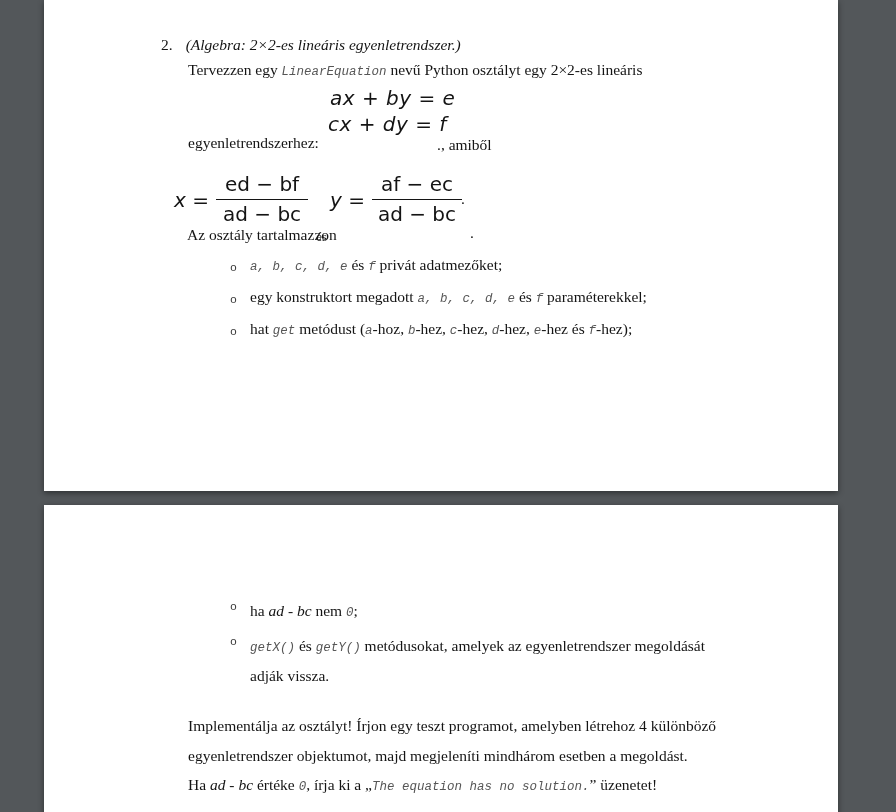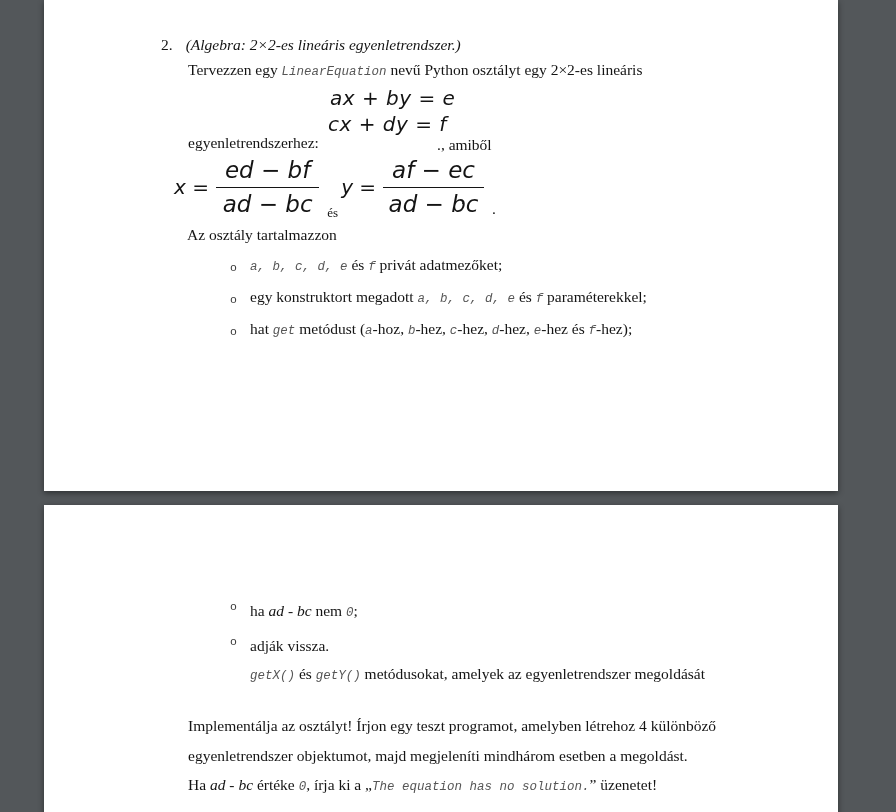--- a/index.html
+++ b/index.html
@@ -51,22 +51,22 @@
   .eq2after { left: 393px; top: 50px; text-align: right; }
 
   .fracblock {
     left: 130px; top: 156px;
     display: flex; align-items: center;
     font-family: "DejaVu Sans", sans-serif;
   }
   .mathlhs { font-style: italic; font-size: 20px; white-space: nowrap; }
   .frac {
     display: inline-flex; flex-direction: column; align-items: center;
-    font-style: italic; font-size: 23px; line-height: 1.25;
-    margin: 0 7px;
+    font-size: 20px; line-height: 1.25;
+    margin: 16px 7px;
   }
   .frac .num { padding: 0 9px 2px; border-bottom: 1.5px solid #141414; white-space: nowrap; }
   .frac .den { padding-top: 2px; white-space: nowrap; text-align: right; }
   .connector {
     font-family: "Liberation Serif", serif; font-style: normal;
     font-size: 13px; align-self: flex-end; margin: 0 3px -2px 1px;
   }
   .fracperiod {
     font-family: "Liberation Serif", serif; font-style: normal;
     font-size: 15.5px; align-self: flex-end; margin: 0 0 1px 1px;
@@ -155,22 +155,22 @@
     <ul class="bullets bullets2">
       <li>
         <span class="marker">o</span>
         <span>
           <div class="bline"><span class="rm">ha </span><span class="rm it">ad</span><span class="rm"> - </span><span class="rm it">bc</span><span class="rm"> nem </span><span class="mono">0</span><span class="rm">;</span></div>
         </span>
       </li>
       <li>
         <span class="marker">o</span>
         <span>
+          <div class="bline"><span class="mono">getX()</span><span class="rm"> és </span><span class="mono">getY()</span><span class="rm"> metódusokat, amelyek az egyenletrendszer megoldását</span></div>
           <div class="bline">adják vissza.</div>
-          <div class="bline"><span class="mono">getX()</span><span class="rm"> és </span><span class="mono">getY()</span><span class="rm"> metódusokat, amelyek az egyenletrendszer megoldását</span></div>
         </span>
       </li>
     </ul>
 
     <div class="abs para3">
       <div class="pline">Implementálja az osztályt! Írjon egy teszt programot, amelyben létrehoz 4 különböző</div>
       <div class="pline">egyenletrendszer objektumot, majd megjeleníti mindhárom esetben a megoldást.</div>
       <div class="pline"><span class="rm">Ha </span><span class="rm it">ad</span><span class="rm"> - </span><span class="rm it">bc</span><span class="rm"> értéke </span><span class="mono">0</span><span class="rm">, írja ki a „</span><span class="mono">The equation has no solution.</span><span class="rm">” üzenetet!</span></div>
     </div>
   </section>

